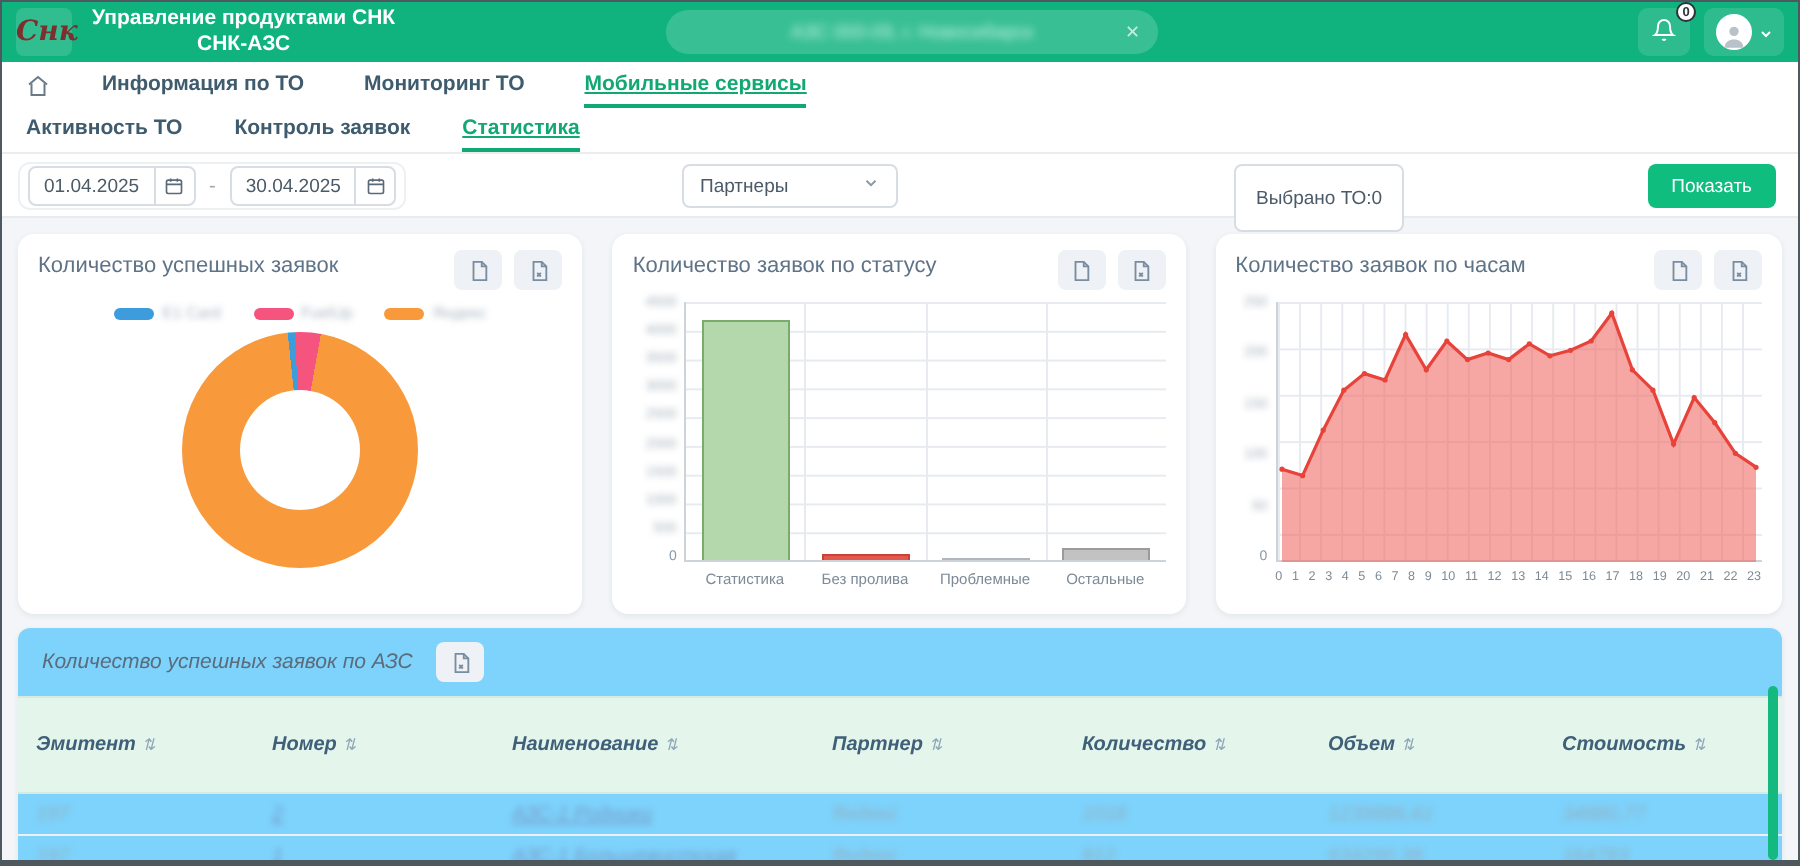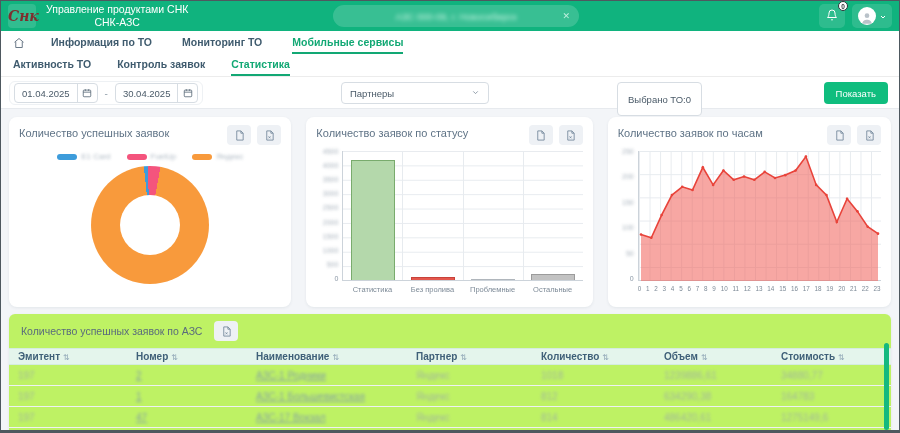--- a/index.html
+++ b/index.html
@@ -15,21 +15,21 @@
     padding:0 7px; position:relative; color:#fff;
   }
   .logo-box {
     width:28px; height:24px; background:rgba(255,255,255,.14); border-radius:4px;
     display:flex; align-items:center; justify-content:flex-start; margin-right:10px;
   }
   .logo-text {
     font-family:"DejaVu Serif", serif; font-style:italic; font-weight:bold;
     font-size:14px; color:#7d2f2f; line-height:1;
   }
-  .app-title { text-align:center; font-size:10.5px; font-weight:normal; line-height:1.25; }
+  .app-title { text-align:center; font-size:10.5px; font-weight:bold; line-height:1.25; }
   .station-pill {
     position:absolute; left:332px; top:4px; width:246px; height:22px;
     background:rgba(255,255,255,.17); border-radius:12px;
     display:flex; align-items:center; justify-content:center; gap:8px;
     font-size:9.5px; color:#eafff6; padding:0 8px; cursor:pointer;
   }
   .pill-x { font-size:9px; opacity:.75; position:absolute; right:9px; top:6px; }
   .top-right { position:absolute; right:7px; top:3px; display:flex; gap:7px; align-items:center; }
   .icon-btn-green {
     height:24px; background:rgba(255,255,255,.13); border:none; border-radius:5px;
@@ -46,21 +46,21 @@
     width:18px; height:18px; border-radius:50%; background:#fff; overflow:hidden;
     display:flex; align-items:flex-end; justify-content:center;
   }
   
   .mainnav {
     height:23px; background:#fff; display:flex; align-items:center;
     padding-left:12px; gap:30px; font-size:10.5px; font-weight:bold; color:#3f5b6e;
   }
   .mainnav .home { margin-right:-4px; display:flex; }
   .nav-item { cursor:pointer; height:100%; display:flex; align-items:center; border-bottom:2px solid transparent; }
-  .nav-item.active { color:#12a874; border-bottom-color:#12a874; }
+  .nav-item.active { color:#12a874; border-bottom-color:#12a874;text-decoration:underline; }
   .subnav {
     height:23px; background:#fff; display:flex; align-items:center;
     padding-left:12px; gap:26px; font-size:10.5px; font-weight:bold; color:#3f5b6e;
     border-bottom:1px solid #ececec;
     text-align:center;
   }
   
   .filters { height:32px; background:#fff; position:relative; border-bottom:1px solid #e7eaee; }
   .dates {
     position:absolute; left:8px; top:4px; display:flex; align-items:center; gap:7px;
@@ -70,21 +70,21 @@
     display:flex; align-items:stretch; border:1px solid #d7dde3; border-radius:4px;
     overflow:hidden; height:20px; background:#fff;
   }
   .date-value { font-size:9.5px; color:#4a5a68; padding:0 7px; display:flex; align-items:center; }
   .date-icon-seg {
     width:20px; border-left:1px solid #d7dde3; display:flex; align-items:center;
     justify-content:center; cursor:pointer;
   }
   .date-dash { color:#9aa6b1; font-size:10px; }
   .partner-select {
-    position:absolute; left:340px; top:5px; width:148px; height:22px;
+    position:absolute; left:340px; top:5px; width:108px; height:22px;
     border:1px solid #d7dde3; border-radius:4px; background:#fff;
     font-size:9.5px; color:#4a5a68; padding:0 8px; display:flex;
     align-items:center; justify-content:space-between; cursor:pointer;
   }
   .chosen-to {
     position:absolute; left:616px; top:5px; height:22px; border:1px solid #d7dde3;
     border-radius:4px; background:#fff; font-size:9.5px; color:#4a5a68;
     padding:16px 10px; display:flex; align-items:center; cursor:pointer;
   }
   .show-btn {
@@ -142,29 +142,29 @@
     background-image:linear-gradient(to right, #e7ebef 1px, transparent 1px),
                      linear-gradient(to bottom, #e7ebef 1px, transparent 1px);
     background-size:10.56px 100%, 100% 23.2px;
   }
   .x-labels-area {
     display:flex; justify-content:space-between; margin-left:20px; width:243px;
     font-size:6.3px; color:#7d8a97; margin-top:3px;
   }
   
   .table-card {
-    margin:7px 8px 0 8px; background:#bef264; border-radius:6px 6px 0 0;
-    box-shadow:0 1px 3px rgba(40,60,80,.08); position:relative; height:116px; overflow:hidden;
+    margin:7px 8px 0 8px; background:#7dd3fc; border-radius:6px 6px 0 0;
+    box-shadow:0 1px 3px rgba(40,60,80,.08); position:relative; height:116px; overflow:hidden;font-style:italic;
   }
   .table-head { display:flex; align-items:center; gap:12px; padding:7px 12px; }
   .table-title { font-size:10.5px; color:#5a6b7c; }
   table { width:100%; border-collapse:collapse; table-layout:fixed; }
   thead th {
     background:#e4f5ec; color:#3f6078; font-weight:bold; text-align:left;
-    padding:2px 9px; font-size:10px; border-top:1px solid #d4ecdf; border-bottom:1px solid #d4ecdf;
+    padding:18px 9px; font-size:10px; border-top:1px solid #d4ecdf; border-bottom:1px solid #d4ecdf;
   }
   .sort-icon { font-size:8px; color:#8fa6b6; margin-left:3px; font-weight:normal; }
   tbody td {
     padding:4px 9px; border-bottom:1px solid #eef1f4; color:#98a3ae; font-size:10px;
     height:21px; white-space:nowrap; overflow:hidden;
   }
   td.link { color:#7388b8; text-decoration:underline; cursor:pointer; }
   .table-scroll {
     position:absolute; right:2px; top:29px; bottom:0; width:5px;
     background:#14b97f; border-radius:3px;

